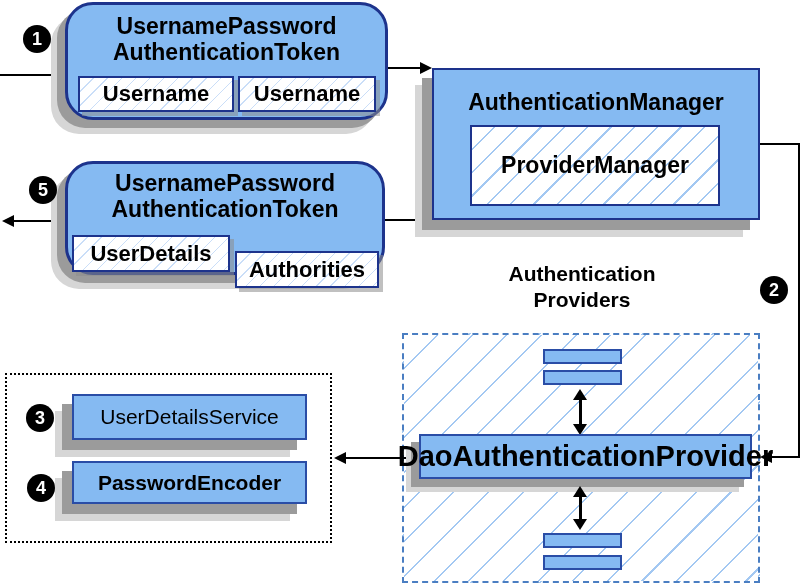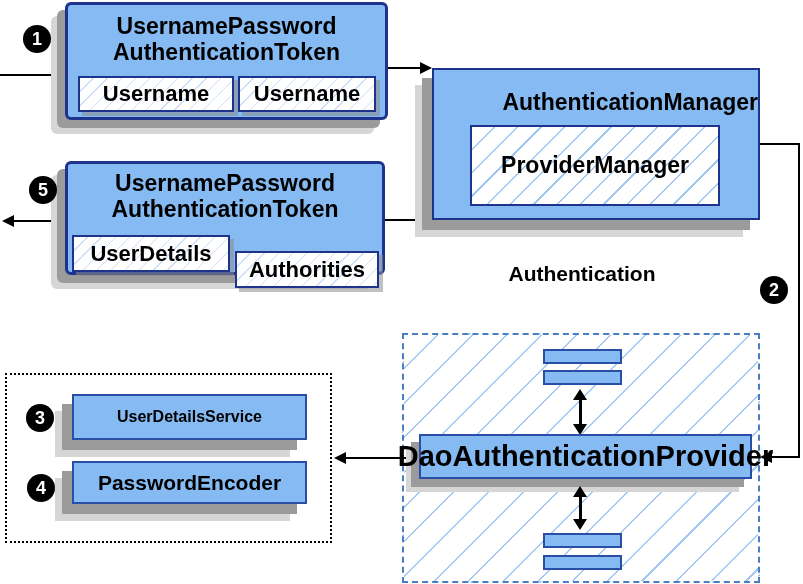--- a/index.html
+++ b/index.html
@@ -4,21 +4,21 @@
 <style>
   html,body{margin:0;padding:0;background:#ffffff;}
   #canvas{
     position:relative;width:803px;height:584px;background:#ffffff;overflow:hidden;
     font-family:"Liberation Sans","DejaVu Sans",sans-serif;color:#000;
   }
   .abs{position:absolute;box-sizing:border-box;}
 
   
   .node{background:#85BAF2;border:2px solid #1D338C;}
-  .round-node{border-radius:6px;border-width:3px;}
+  .round-node{border-radius:28px;border-width:3px;}
   .shadow-rect{box-shadow:-10px 10px 0 0 #9B9B9B,-17px 17px 0 0 #D6D6D6;}
   .shadow-round{box-shadow:-8px 8px 0 0 #9B9B9B,-14px 14px 0 0 #D6D6D6;}
   .shadow-dao{box-shadow:-8px 8px 0 0 #9B9B9B,-13px 13px 0 0 #D6D6D6;}
 
   .node-title{font-weight:bold;font-size:23px;line-height:26px;text-align:center;}
 
   .field-box{
     position:absolute;box-sizing:border-box;border:2.5px solid #1D338C;
     background:#fff;
     background-image:repeating-linear-gradient(135deg,rgba(255,255,255,0) 0 9px,#CADEF8 9px 10px);
@@ -83,54 +83,55 @@
   <div class="abs node round-node shadow-round" style="left:65px;top:2px;width:323px;height:118px;">
     <div class="node-title" style="margin-top:8px;">
       <div>UsernamePassword</div>
       <div>AuthenticationToken</div>
     </div>
     <div class="field-box" style="left:10px;top:71px;width:156px;height:36px;">Username</div>
     <div class="field-box" style="left:170px;top:71px;width:138px;height:36px;">Username</div>
   </div>
 
   <div class="abs node shadow-rect" style="left:432px;top:68px;width:328px;height:152px;">
-    <div class="node-title" style="margin-top:19px;text-align:right;">AuthenticationManager</div>
+    <div class="node-title" style="margin-top:19px;">AuthenticationManager</div>
     <div class="abs hatch-box center-flex" style="left:36px;top:55px;width:250px;height:81px;border:2px solid #1D338C;font-weight:bold;font-size:23px;">ProviderManager</div>
   </div>
 
   <div class="abs node round-node shadow-round" style="left:65px;top:161px;width:320px;height:114px;">
     <div class="node-title" style="margin-top:6px;">
       <div>UsernamePassword</div>
       <div>AuthenticationToken</div>
     </div>
     <div class="field-box" style="left:4px;top:71px;width:158px;height:37px;">UserDetails</div>
     <div class="field-box" style="left:167px;top:71px;width:144px;height:37px;margin-top:16px;">Authorities</div>
   </div>
 
   <div class="abs group-label" style="left:482px;top:261px;width:200px;">
     <div>Authentication</div>
+    <div>Providers</div>
   </div>
 
   <div class="abs bar" style="left:543px;top:349px;width:79px;height:15px;"></div>
   <div class="abs bar" style="left:543px;top:370px;width:79px;height:15px;"></div>
 
   <div class="abs head-up" style="left:573px;top:389px;"></div>
   <div class="abs vline" style="left:578.5px;top:398px;width:3px;height:28px;"></div>
   <div class="abs head-down" style="left:573px;top:424px;"></div>
 
   <div class="abs node shadow-dao center-flex" style="left:419px;top:434px;width:333px;height:45px;border-color:#2A4DA6;font-weight:bold;font-size:29px;">DaoAuthenticationProvider</div>
 
   <div class="abs head-up" style="left:573px;top:486px;"></div>
   <div class="abs vline" style="left:578.5px;top:495px;width:3px;height:26px;"></div>
   <div class="abs head-down" style="left:573px;top:519px;"></div>
 
   <div class="abs bar" style="left:543px;top:533px;width:79px;height:15px;"></div>
   <div class="abs bar" style="left:543px;top:555px;width:79px;height:15px;"></div>
 
-  <div class="abs node shadow-rect center-flex" style="left:72px;top:394px;width:235px;height:46px;border-color:#2A4DA6;font-weight:bold;font-size:16px;">UserDetailsService</div>
+  <div class="abs node shadow-rect center-flex" style="left:72px;top:394px;width:235px;height:46px;border-color:#2A4DA6;font-weight:normal;font-size:21px;">UserDetailsService</div>
   <div class="abs node shadow-rect center-flex" style="left:72px;top:461px;width:235px;height:43px;border-color:#2A4DA6;font-weight:bold;font-size:21px;">PasswordEncoder</div>
 
   <div class="marker" style="left:23px;top:25px;">1</div>
   <div class="marker" style="left:760px;top:276px;">2</div>
   <div class="marker" style="left:26px;top:404px;">3</div>
   <div class="marker" style="left:27px;top:474px;">4</div>
   <div class="marker" style="left:29px;top:176px;">5</div>
 
 </div>
 

